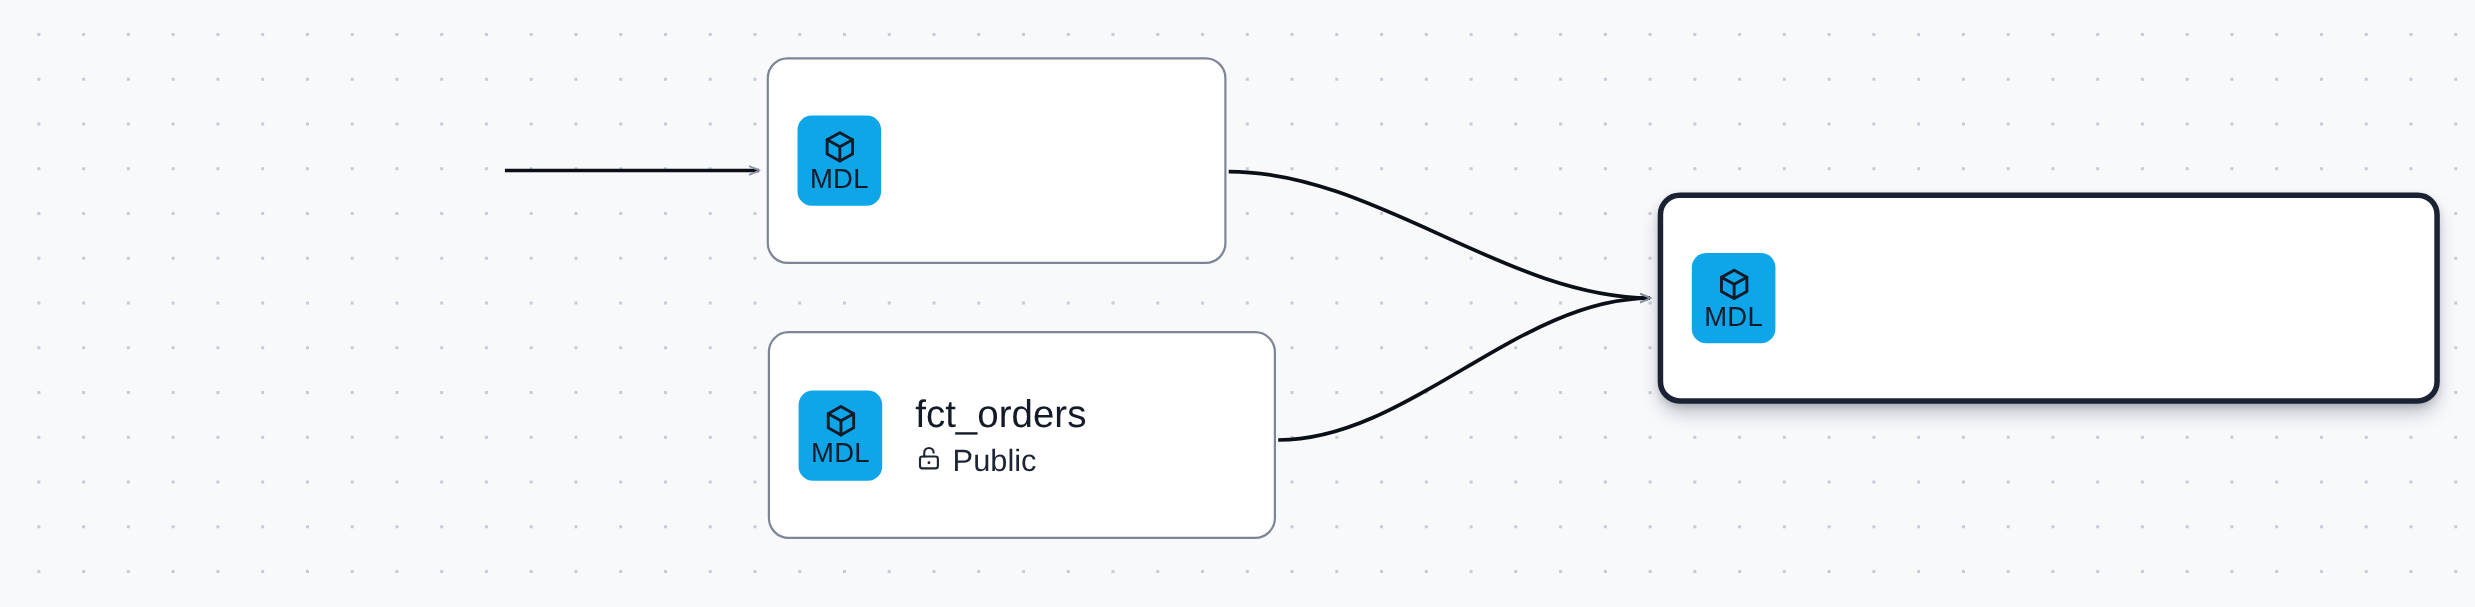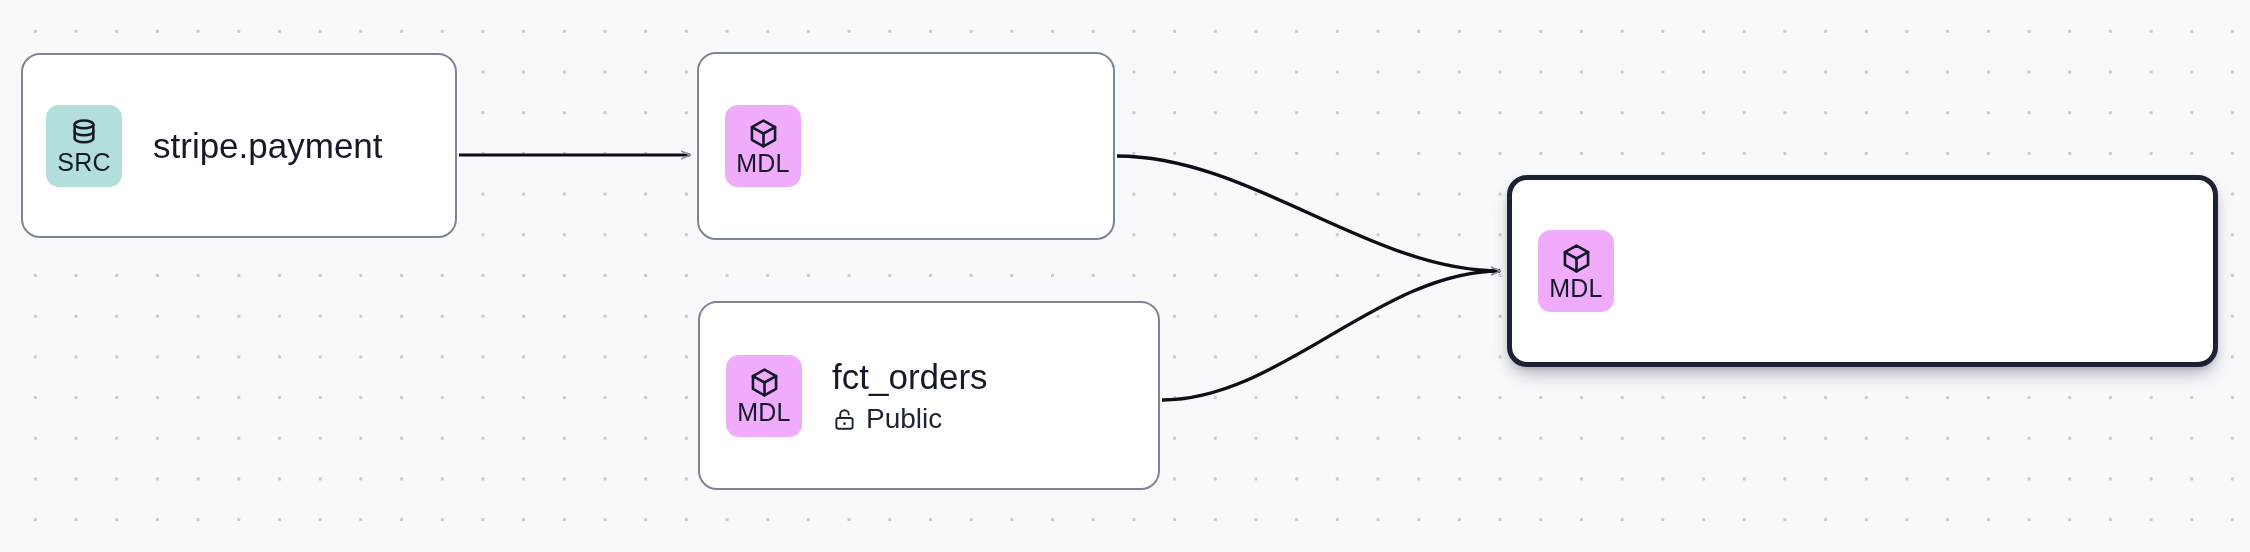--- a/index.html
+++ b/index.html
@@ -47,21 +47,21 @@
     width: 76px;
     height: 82px;
     border-radius: 13px;
     display: flex;
     flex-direction: column;
     align-items: center;
     justify-content: center;
     gap: 1px;
   }
   .badge.src { background: #b2dedb; }
-  .badge.mdl { background: #f0abfc; }
+  .badge.mdl { background: #0ea5e9; }
   .badge svg { display: block; }
   .badge-text {
     font-size: 25px;
     line-height: 1;
     color: #141a28;
     font-family: "Liberation Sans", sans-serif;
     letter-spacing: 0.2px;
   }
   .node-body {
     display: flex;
@@ -71,21 +71,20 @@
   }
   .node-title {
     font-size: 35px;
     line-height: 1.18;
     color: #141a28;
     white-space: nowrap;
     font-family: "Liberation Sans", sans-serif;
   }
   .node-meta {
     display: flex;
-    align-items: center;
     gap: 9px;
     margin-top: 6px;
     font-size: 28px;
     line-height: 1.1;
     color: #1d2433;
     white-space: nowrap;
   }
   .node-meta svg { display: block; flex: 0 0 auto; }
 </style>
 </head>
@@ -100,33 +99,20 @@
       </marker>
     </defs>
 
     <path d="M 459 155 L 690 155" fill="none" stroke="#0b0f18" stroke-width="3.1" marker-end="url(#arrowhead)"></path>
 
     <path d="M 1117 156 C 1250 156, 1370 271, 1500 271" fill="none" stroke="#0b0f18" stroke-width="3.4" marker-end="url(#arrowhead)"></path>
 
     <path d="M 1162 400 C 1280 400, 1380 271, 1500 271" fill="none" stroke="#0b0f18" stroke-width="3.4" marker-end="url(#arrowhead)"></path>
   </svg>
 
-  <div class="node plain" style="left:21px; top:53px; width:436px; height:185px; padding-left:23px; gap:31px;">
-    <div class="badge src">
-      <svg width="32" height="32" viewBox="0 0 24 24" fill="none" stroke="#141a28" stroke-width="1.9" stroke-linecap="round" stroke-linejoin="round">
-        <ellipse cx="12" cy="5.6" rx="7" ry="2.9"></ellipse>
-        <path d="M5 5.6 v5.2 c0 1.6 3.1 2.9 7 2.9 s7 -1.3 7 -2.9 V5.6"></path>
-        <path d="M5 10.8 v5.2 c0 1.6 3.1 2.9 7 2.9 s7 -1.3 7 -2.9 v-5.2"></path>
-      </svg>
-      <span class="badge-text">SRC</span>
-    </div>
-    <div class="node-body">
-      <div class="node-title">stripe.payment</div>
-    </div>
-  </div>
 
   <div class="node plain" style="left:697px; top:52px; width:418px; height:188px; padding-left:26px; gap:30px;">
     <div class="badge mdl">
       <svg width="33" height="33" viewBox="0 0 24 24" fill="none" stroke="#141a28" stroke-width="1.9" stroke-linecap="round" stroke-linejoin="round">
         <path d="M12 2.6 L20.4 7.3 L12 12 L3.6 7.3 Z"></path>
         <path d="M3.6 7.3 V16.7 L12 21.4 V12"></path>
         <path d="M20.4 7.3 V16.7 L12 21.4"></path>
       </svg>
       <span class="badge-text">MDL</span>
     </div>

